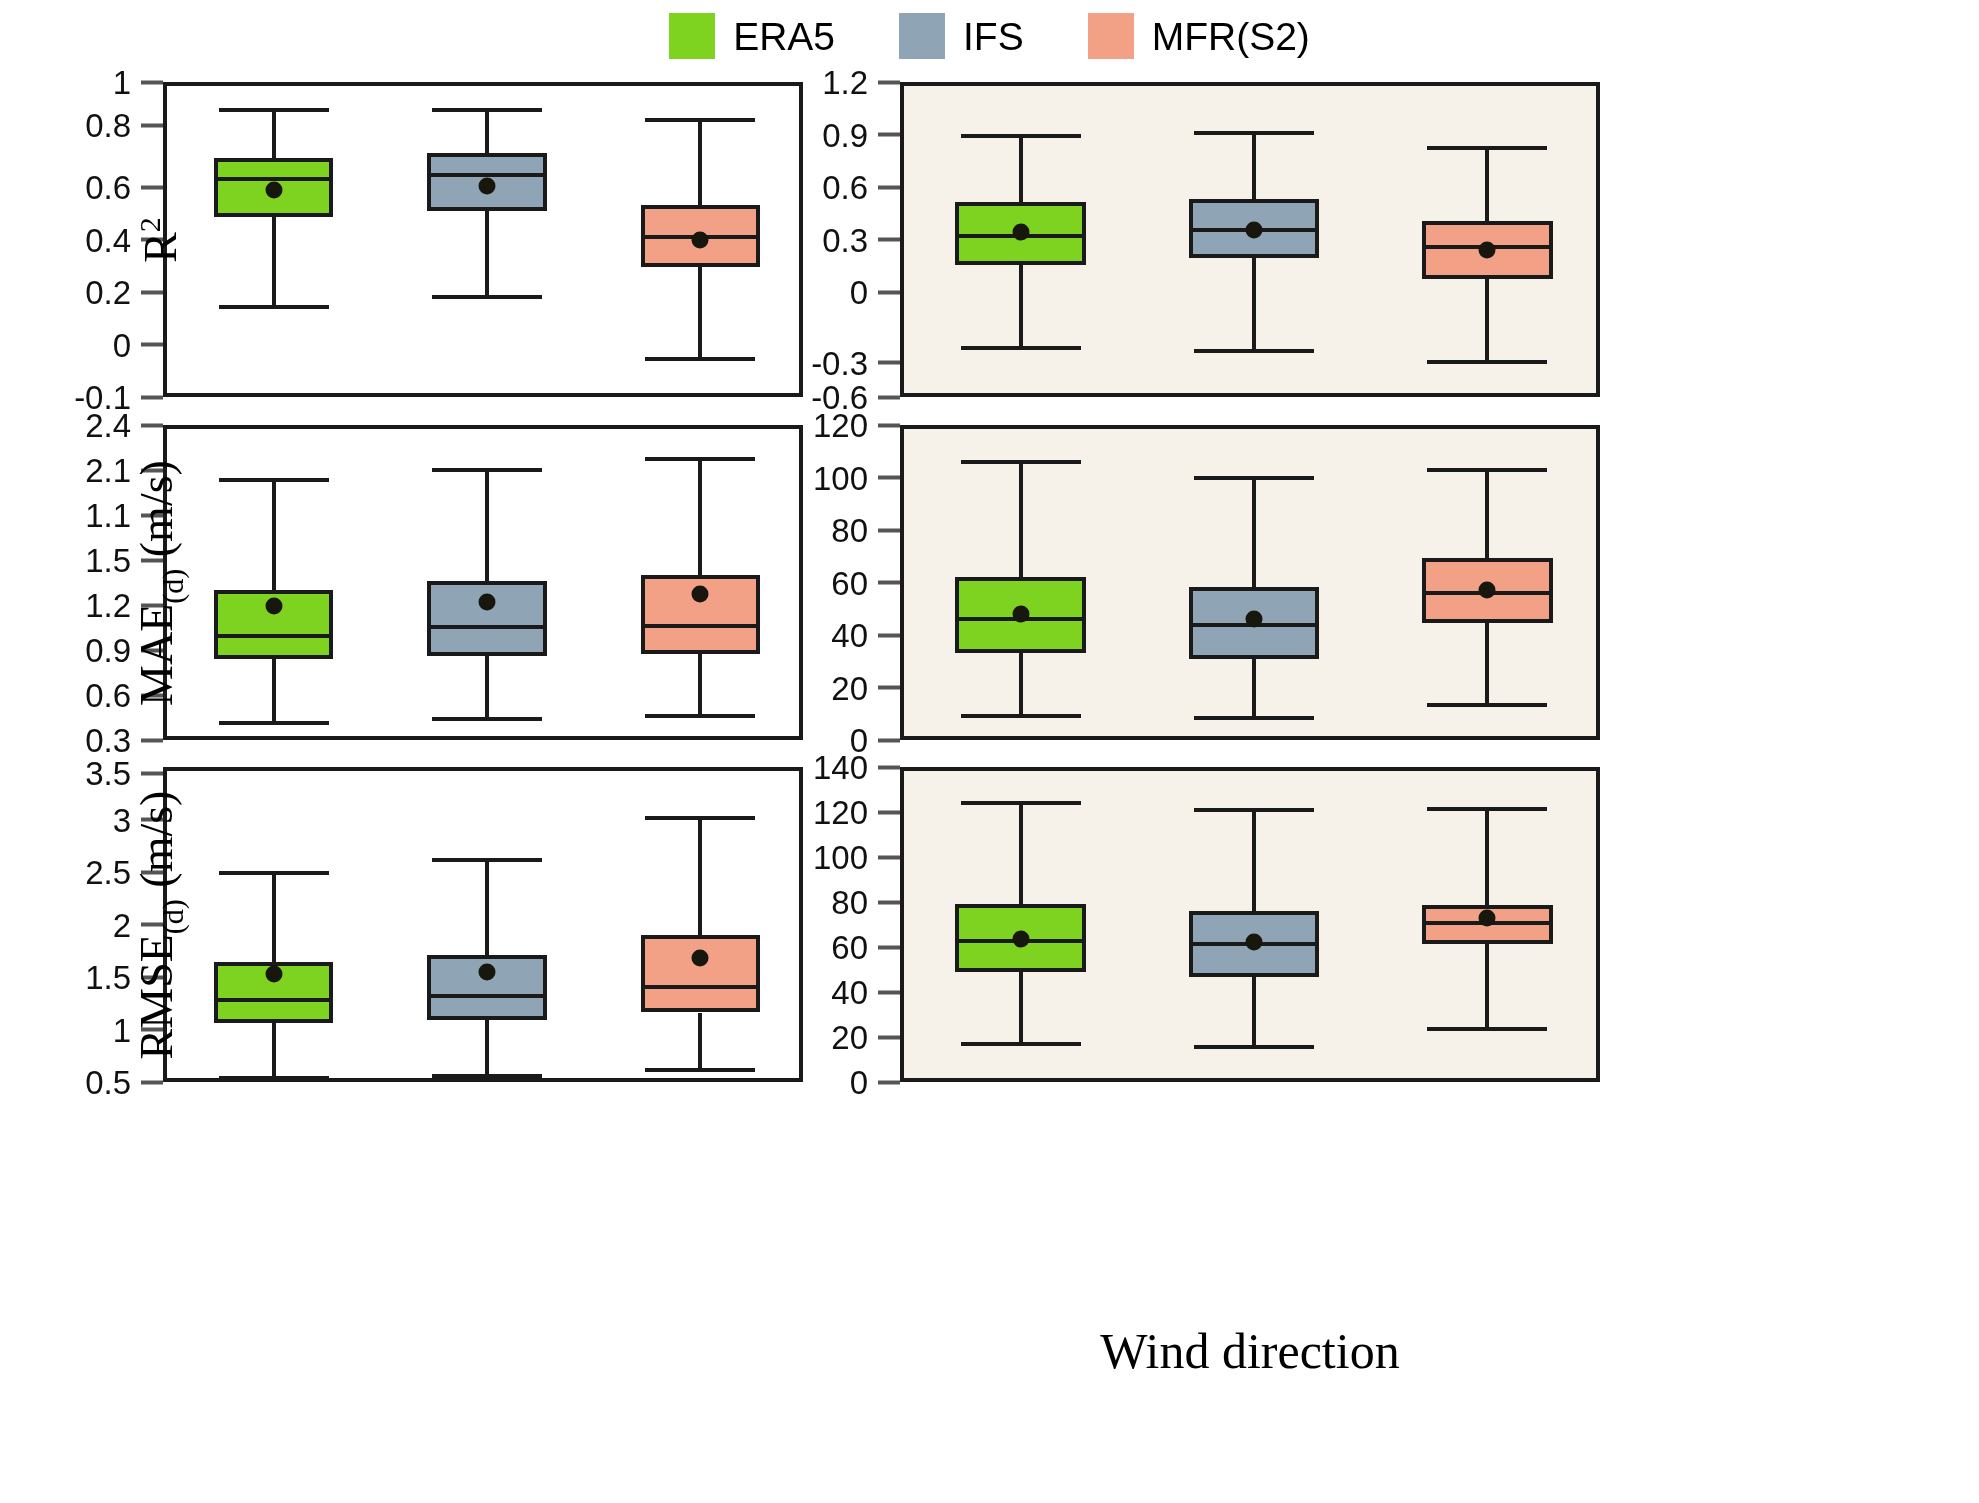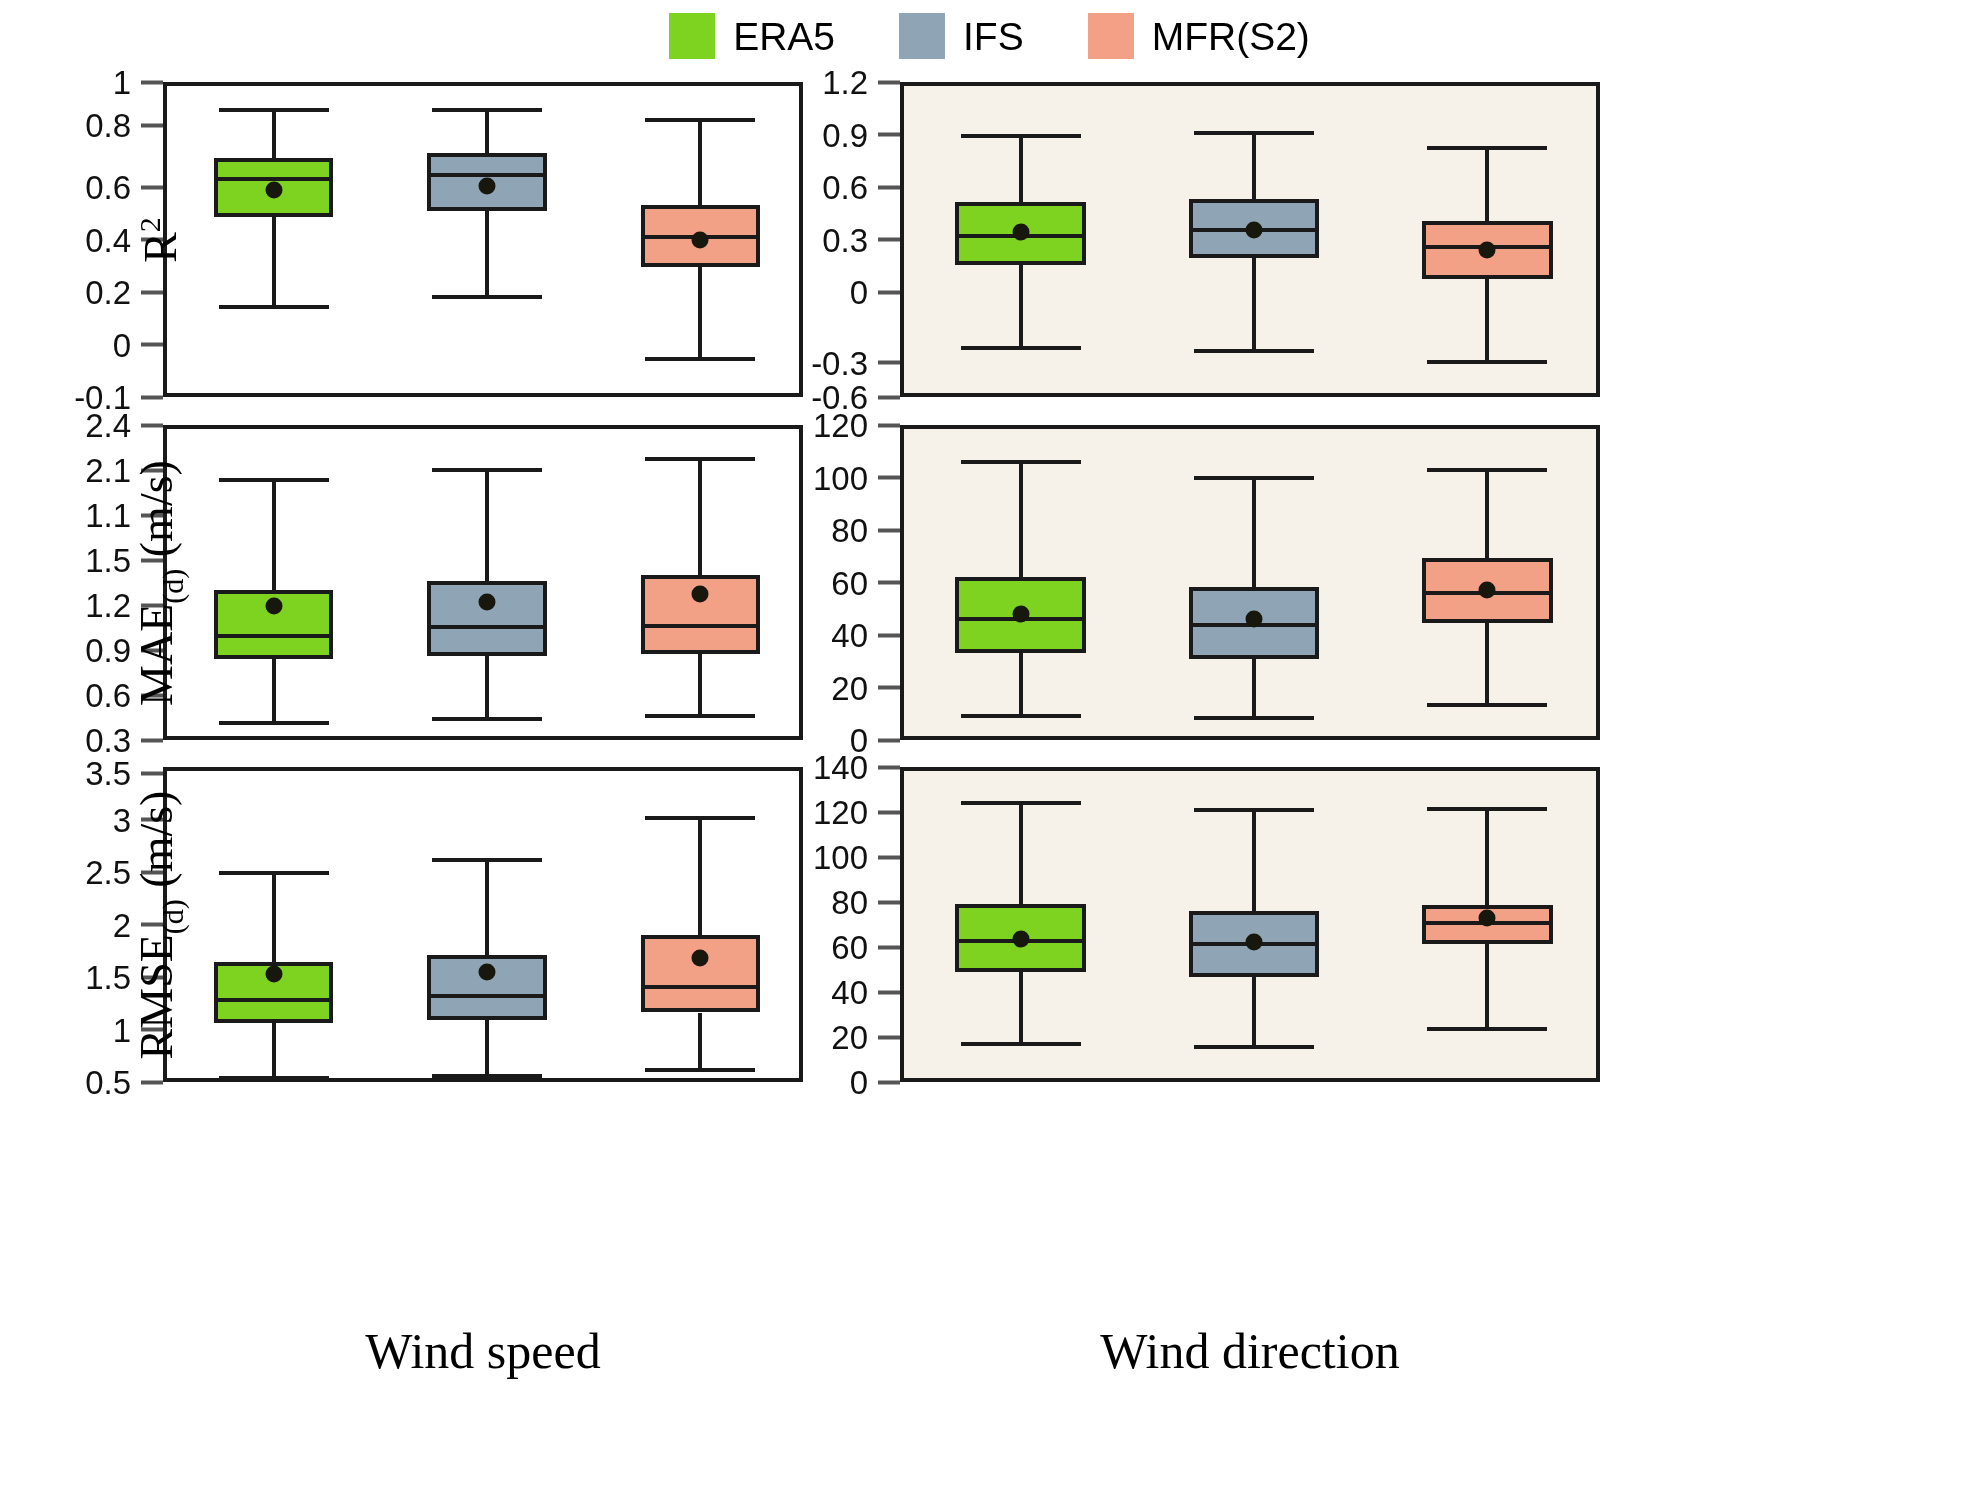--- a/index.html
+++ b/index.html
@@ -451,15 +451,14 @@
       <div class="ytick" style="top: 270px;">
         <span class="ytick-text">20</span>
         <span class="ytick-mark"></span>
       </div>
       <div class="ytick" style="top: 315px;">
         <span class="ytick-text">0</span>
         <span class="ytick-mark"></span>
       </div>
     </div>
     <div class="axis-title" style="left: -120px; top: 852.5px; width: 320px; text-align: center; transform: translateY(-50%) rotate(-90deg); margin-left: 120px;">RMSE<span class="sub">(d)</span> (m/s)</div>
-    <div class="xtitle" style="left: 163px; width: 640px; top: 1250px;">Wind speed</div>
     <div class="xtitle" style="left: 900px; width: 700px; top: 1250px;">Wind direction</div>
   </div>
 
 </body></html>

